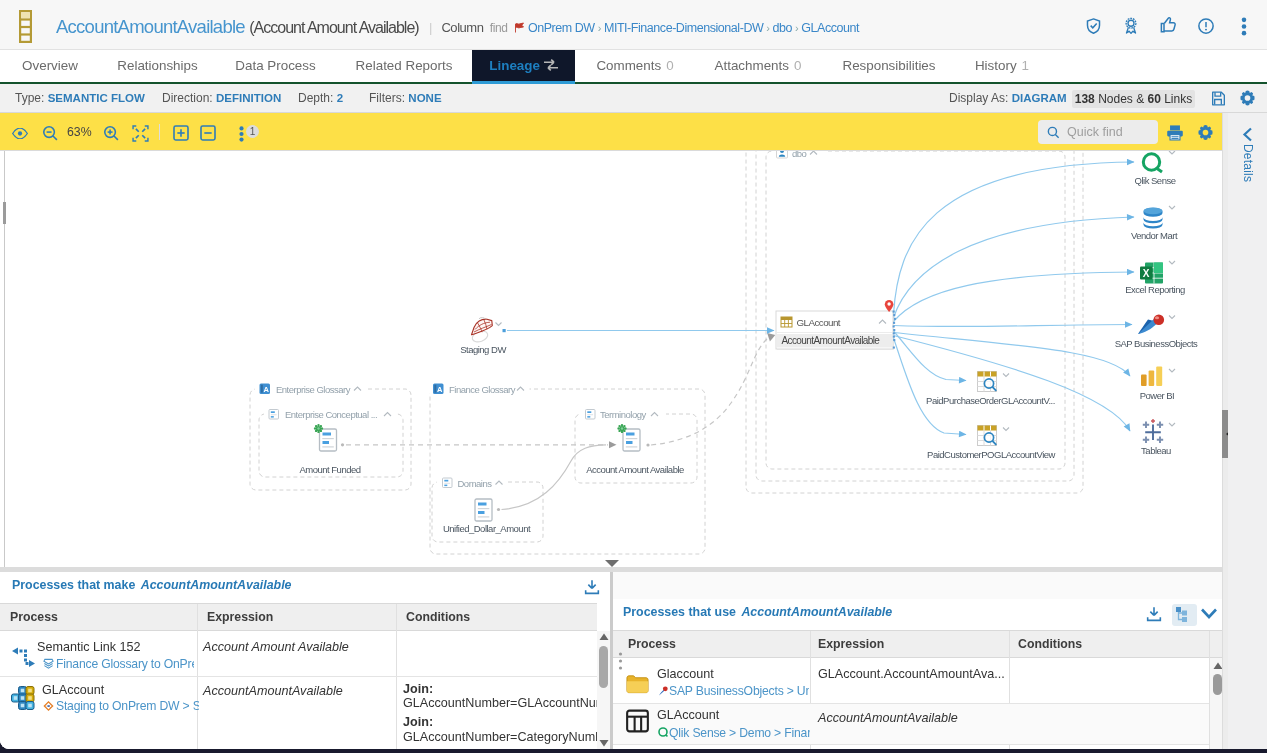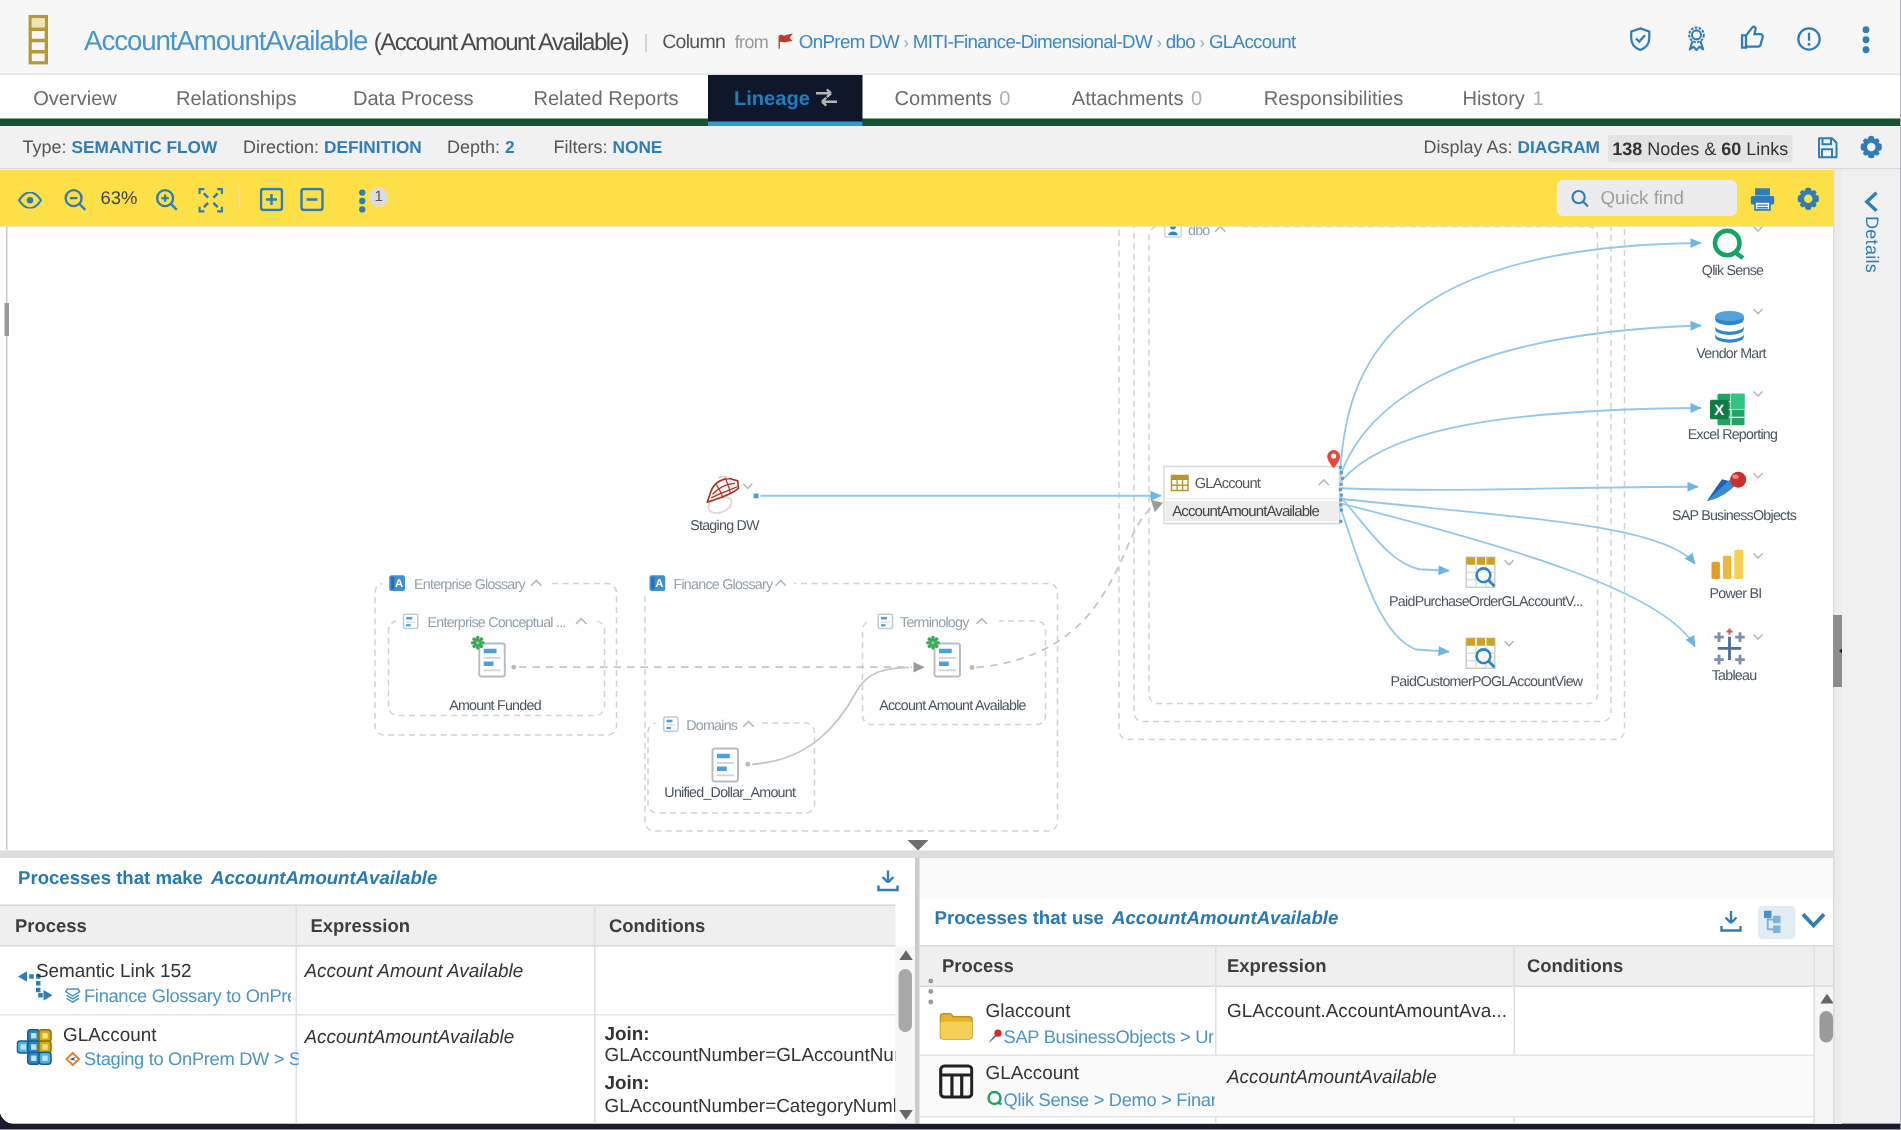--- a/index.html
+++ b/index.html
@@ -10,21 +10,21 @@
 
 #hdr{position:absolute;left:0;top:0;width:1267px;height:50px;background:#f7f7f7;border-bottom:1px solid #e2e2e2;}
 #logo{position:absolute;left:19px;top:10px;}
 #title{position:absolute;left:56px;top:16px;font-size:18.5px;color:#4695ce;letter-spacing:-0.75px;white-space:nowrap;}
 #subtitle{color:#4a4a4a;}
 #crumbrow{position:absolute;left:429px;top:20px;font-size:13px;color:#555;white-space:nowrap;letter-spacing:-0.45px;}
 .bc{color:#3a87c8;font-size:12.5px;}
 .bcsep{color:#8aa;font-size:11px;padding:0 3px;}
 #hdricons svg{position:absolute;top:0;}
 
-#tabs{position:absolute;left:0;top:50px;width:1267px;height:34px;background:#fff;border-bottom:5px solid #14532d;font-size:13.4px;color:#6b6b6b;}
+#tabs{position:absolute;left:0;top:50px;width:1267px;height:34px;background:#fff;border-bottom:2px solid #14532d;font-size:13.4px;color:#6b6b6b;}
 .tab{position:absolute;top:0;height:34px;line-height:32px;text-align:center;}
 .tcount{color:#b0b0b0;padding-left:5px;}
 #tab-lineage{background:#0f172a;border-bottom:3px solid #2e9bd6;color:#1d7fc0;font-weight:bold;}
 
 #fbar{position:absolute;left:0;top:84px;width:1267px;height:29px;background:#f1f1f1;border-bottom:1px solid #d8d8d8;font-size:12px;color:#555;}
 .fl{position:absolute;top:7px;}
 .fv{color:#2e7cb8;font-weight:bold;font-size:11.5px;}
 #nodebadge{position:absolute;left:1072px;top:6px;width:123px;height:18px;background:#e3e3e3;border-radius:2px;color:#333;font-size:12px;line-height:18px;text-align:center;}
 
 #main{position:absolute;left:0;top:113px;width:1222px;height:454px;background:#fff;overflow:hidden;}
@@ -59,21 +59,21 @@
 <div id="page">
   <div id="hdr">
     <svg id="logo" width="13" height="33">
         <rect x="1" y="1" width="11" height="31" fill="none" stroke="#b49a35" stroke-width="2.4"></rect>
         <rect x="2.2" y="2.2" width="8.6" height="6.2" fill="#efe3b0"></rect>
         <line x1="1" y1="9.5" x2="12" y2="9.5" stroke="#b49a35" stroke-width="2.2"></line>
         <line x1="1" y1="17" x2="12" y2="17" stroke="#b49a35" stroke-width="2.2"></line>
         <line x1="1" y1="24.5" x2="12" y2="24.5" stroke="#b49a35" stroke-width="2.2"></line>
       </svg>
     <div id="title">AccountAmountAvailable <span id="subtitle" style="font-size:16px;letter-spacing:-1px;">(Account Amount Available)</span></div>
-    <div id="crumbrow"><span style="color:#ccc;">|</span>&nbsp;&nbsp; Column &nbsp;<span style="color:#999;font-size:12px;">from</span>&nbsp;
+    <div id="crumbrow"><span style="color:#ccc;">|</span>&nbsp;&nbsp; Column &nbsp;<span style="color:#999;font-size:12px;">find</span>&nbsp;
       <svg width="11" height="11" viewBox="0 0 11 11" style="vertical-align:-1px;">
           <path d="M1.5 10.5 L1.5 2 M1.5 2 C3 0.7 4.5 3 6 1.8 L9.5 1 L7.8 3.2 L9.5 5 L6 5.6 C4.5 6.6 3 4.6 1.5 5.6" fill="#c0392b" stroke="#c0392b" stroke-width="0.9"></path>
         </svg>
       <span class="bc">OnPrem DW</span><span class="bcsep">›</span><span class="bc">MITI-Finance-Dimensional-DW</span><span class="bcsep">›</span><span class="bc">dbo</span><span class="bcsep">›</span><span class="bc">GLAccount</span></div>
     <div id="hdricons" style="position:absolute;left:0;top:16px;width:1267px;height:22px;">
       <svg style="left:1085px;" width="17" height="20" viewBox="0 0 24 24" fill="none" stroke="#2e7cb8" stroke-width="2.1">
           <path d="M12 2 L20.5 5 V11 C20.5 16.5 17 20.5 12 22.3 C7 20.5 3.5 16.5 3.5 11 V5 Z"></path>
           <path d="M8 11.5 L11 14.5 L16.5 8.5" stroke-width="2.2"></path>
         </svg>
       <svg style="left:1122px;" width="18" height="19" viewBox="0 0 24 24" fill="none" stroke="#2e7cb8" stroke-width="1.8">
@@ -428,21 +428,21 @@
 
       <svg class="abs" style="left:11px;top:71px;" width="24" height="25" viewBox="0 0 24 25" fill="#2e7cb8">
           <path d="M7 4.5 L1 8 L7 11.5 Z"></path>
           <rect x="8.5" y="6.5" width="3" height="3"></rect>
           <rect x="13" y="6.5" width="3" height="3"></rect>
           <rect x="13" y="11" width="3" height="3"></rect>
           <rect x="13" y="15.5" width="3" height="3"></rect>
           <rect x="14.5" y="19" width="3" height="3"></rect>
           <path d="M18 17 L24 20.5 L18 24 Z"></path>
         </svg>
-      <div class="cell" style="left:24px;top:68px;">Semantic Link 152</div>
+      <div class="cell" style="left:37px;top:68px;">Semantic Link 152</div>
       <svg class="abs" style="left:43px;top:86px;" width="11" height="11" viewBox="0 0 12 12" fill="none" stroke="#4b94c8" stroke-width="1.1">
           <path d="M2 1.5 H10 L11 3.5 L6 6.5 L1 3.5 Z"></path>
           <path d="M1.5 6 L6 8.7 L10.5 6"></path>
           <path d="M1.5 8.3 L6 11 L10.5 8.3"></path>
         </svg>
       <div class="cell lnk" style="left:56px;top:85px;width:138px;white-space:nowrap;overflow:hidden;">Finance Glossary to OnPre</div>
       <div class="cell it" style="left:203px;top:68px;">Account Amount Available</div>
 
       <svg class="abs" style="left:11px;top:112px;" width="25" height="27" viewBox="0 0 25 27">
           <g stroke="#1a5c8a" stroke-width="1">

